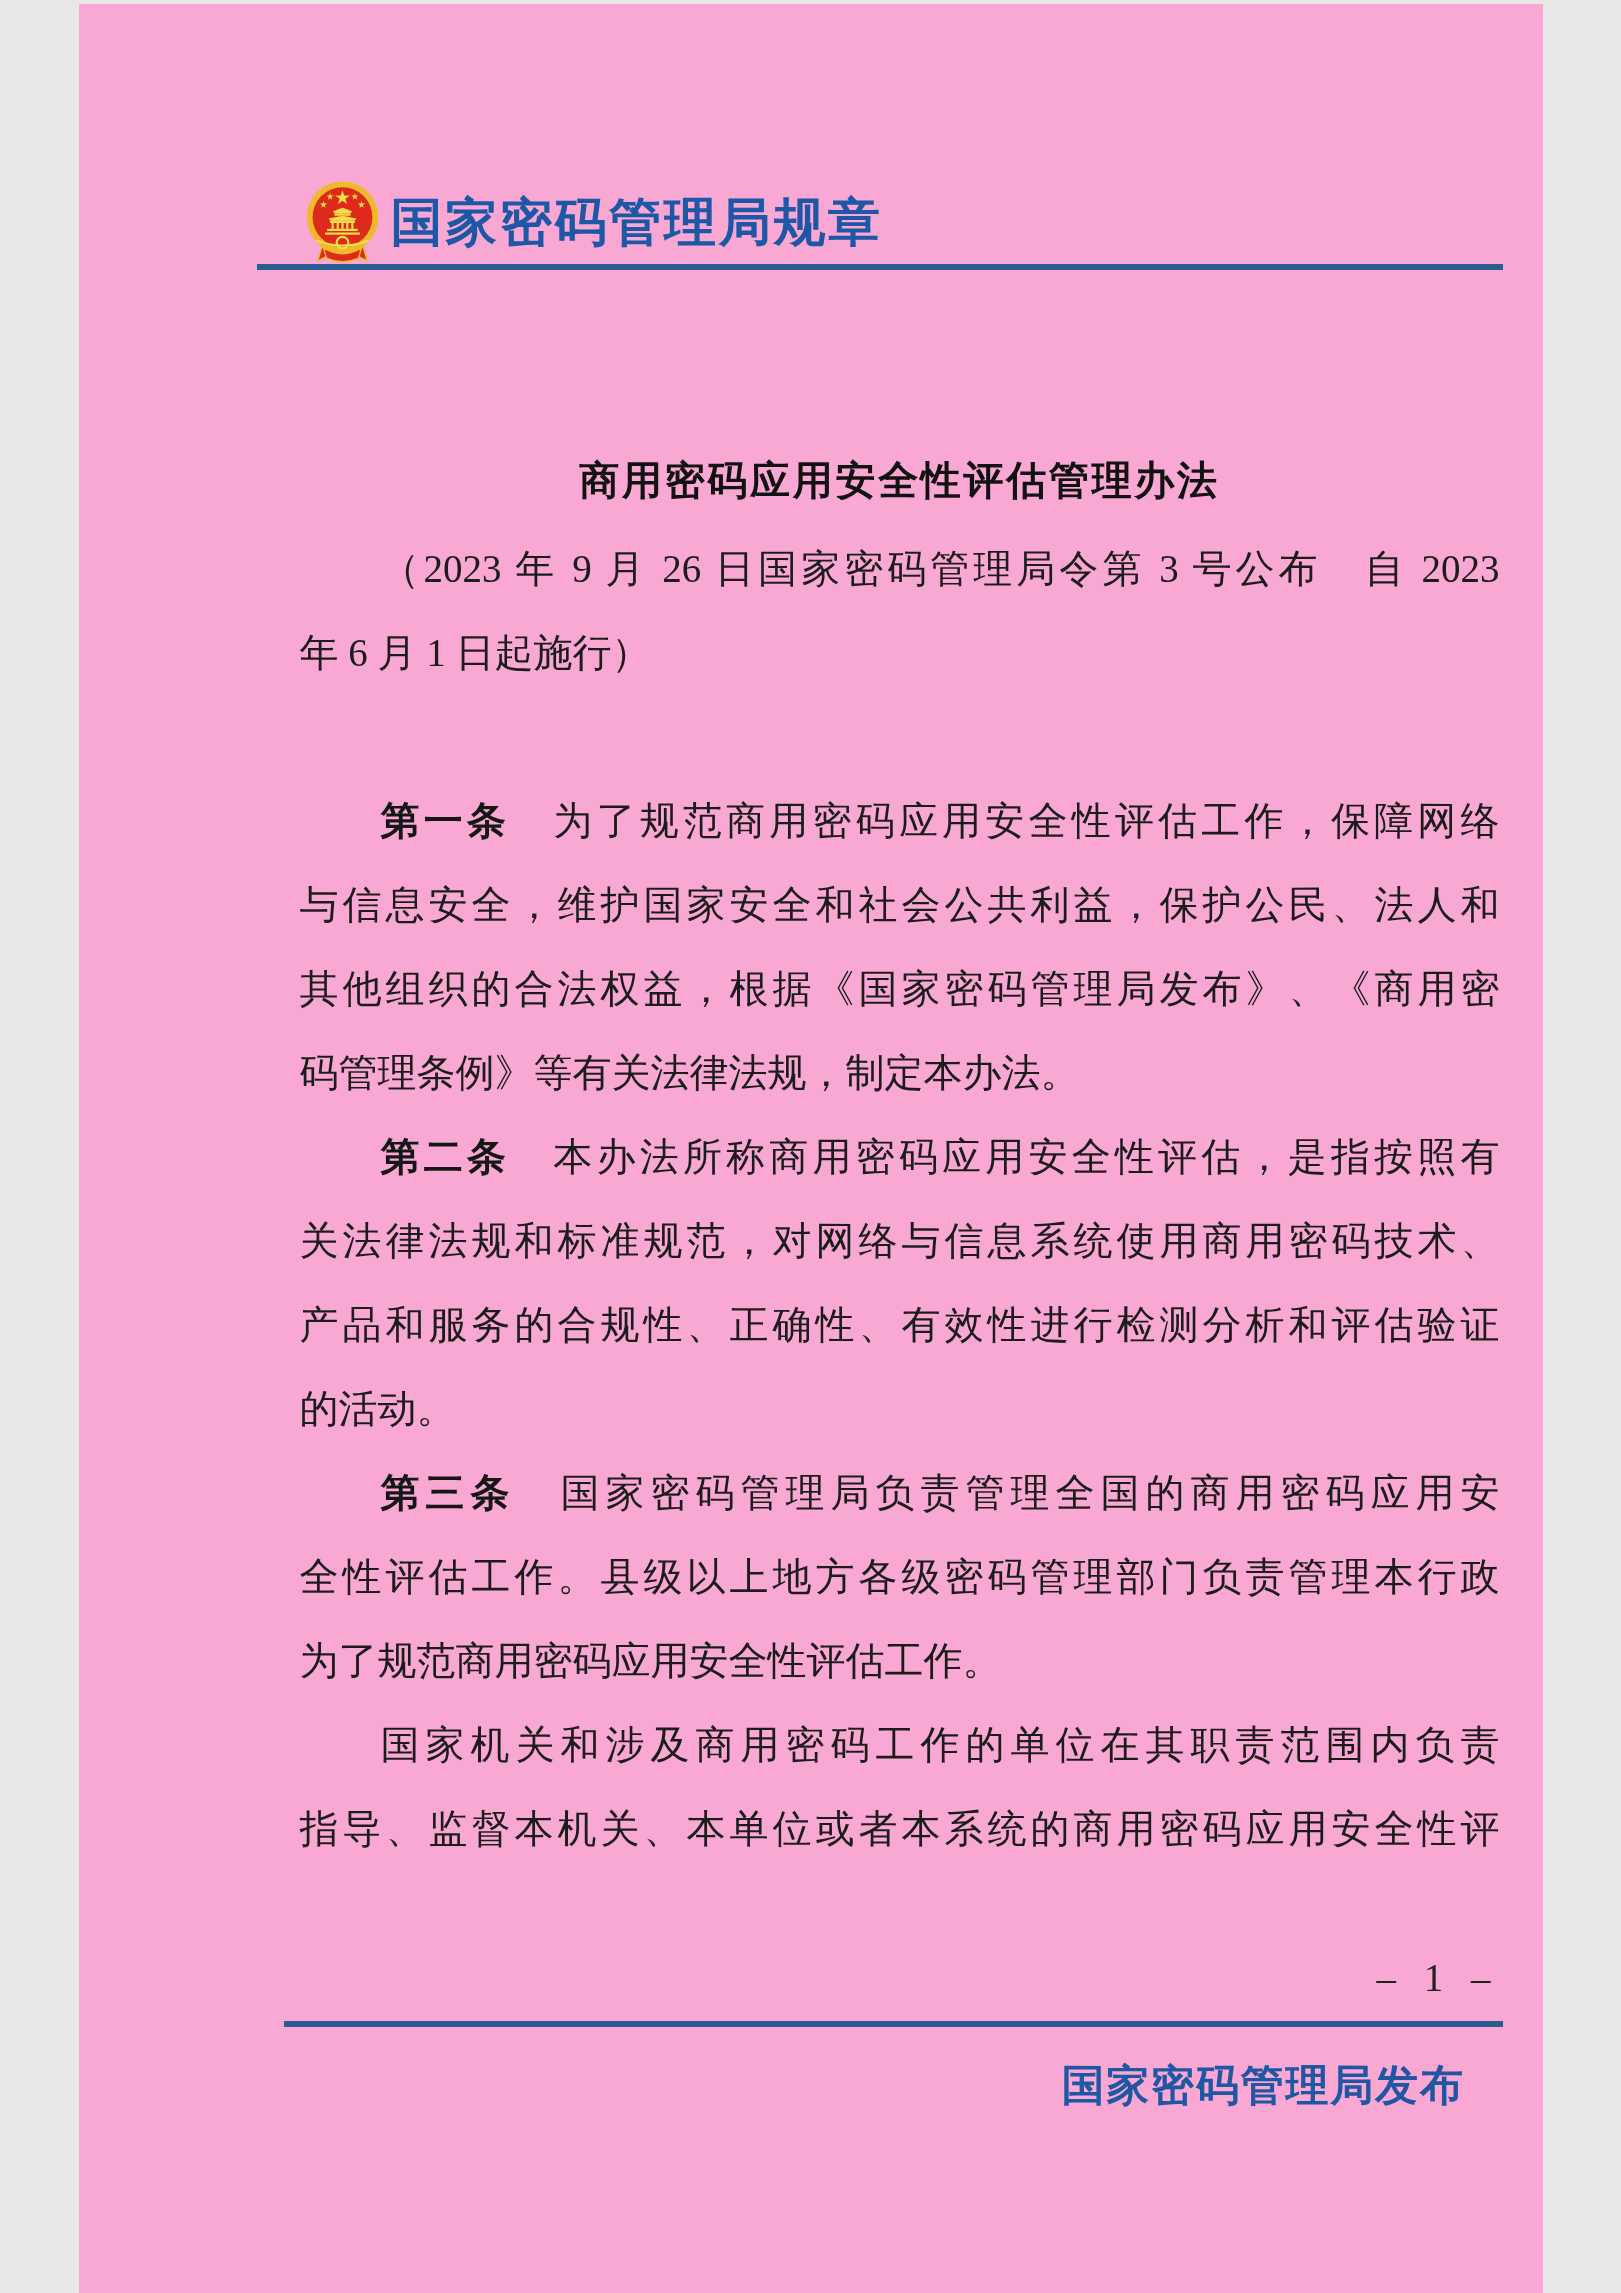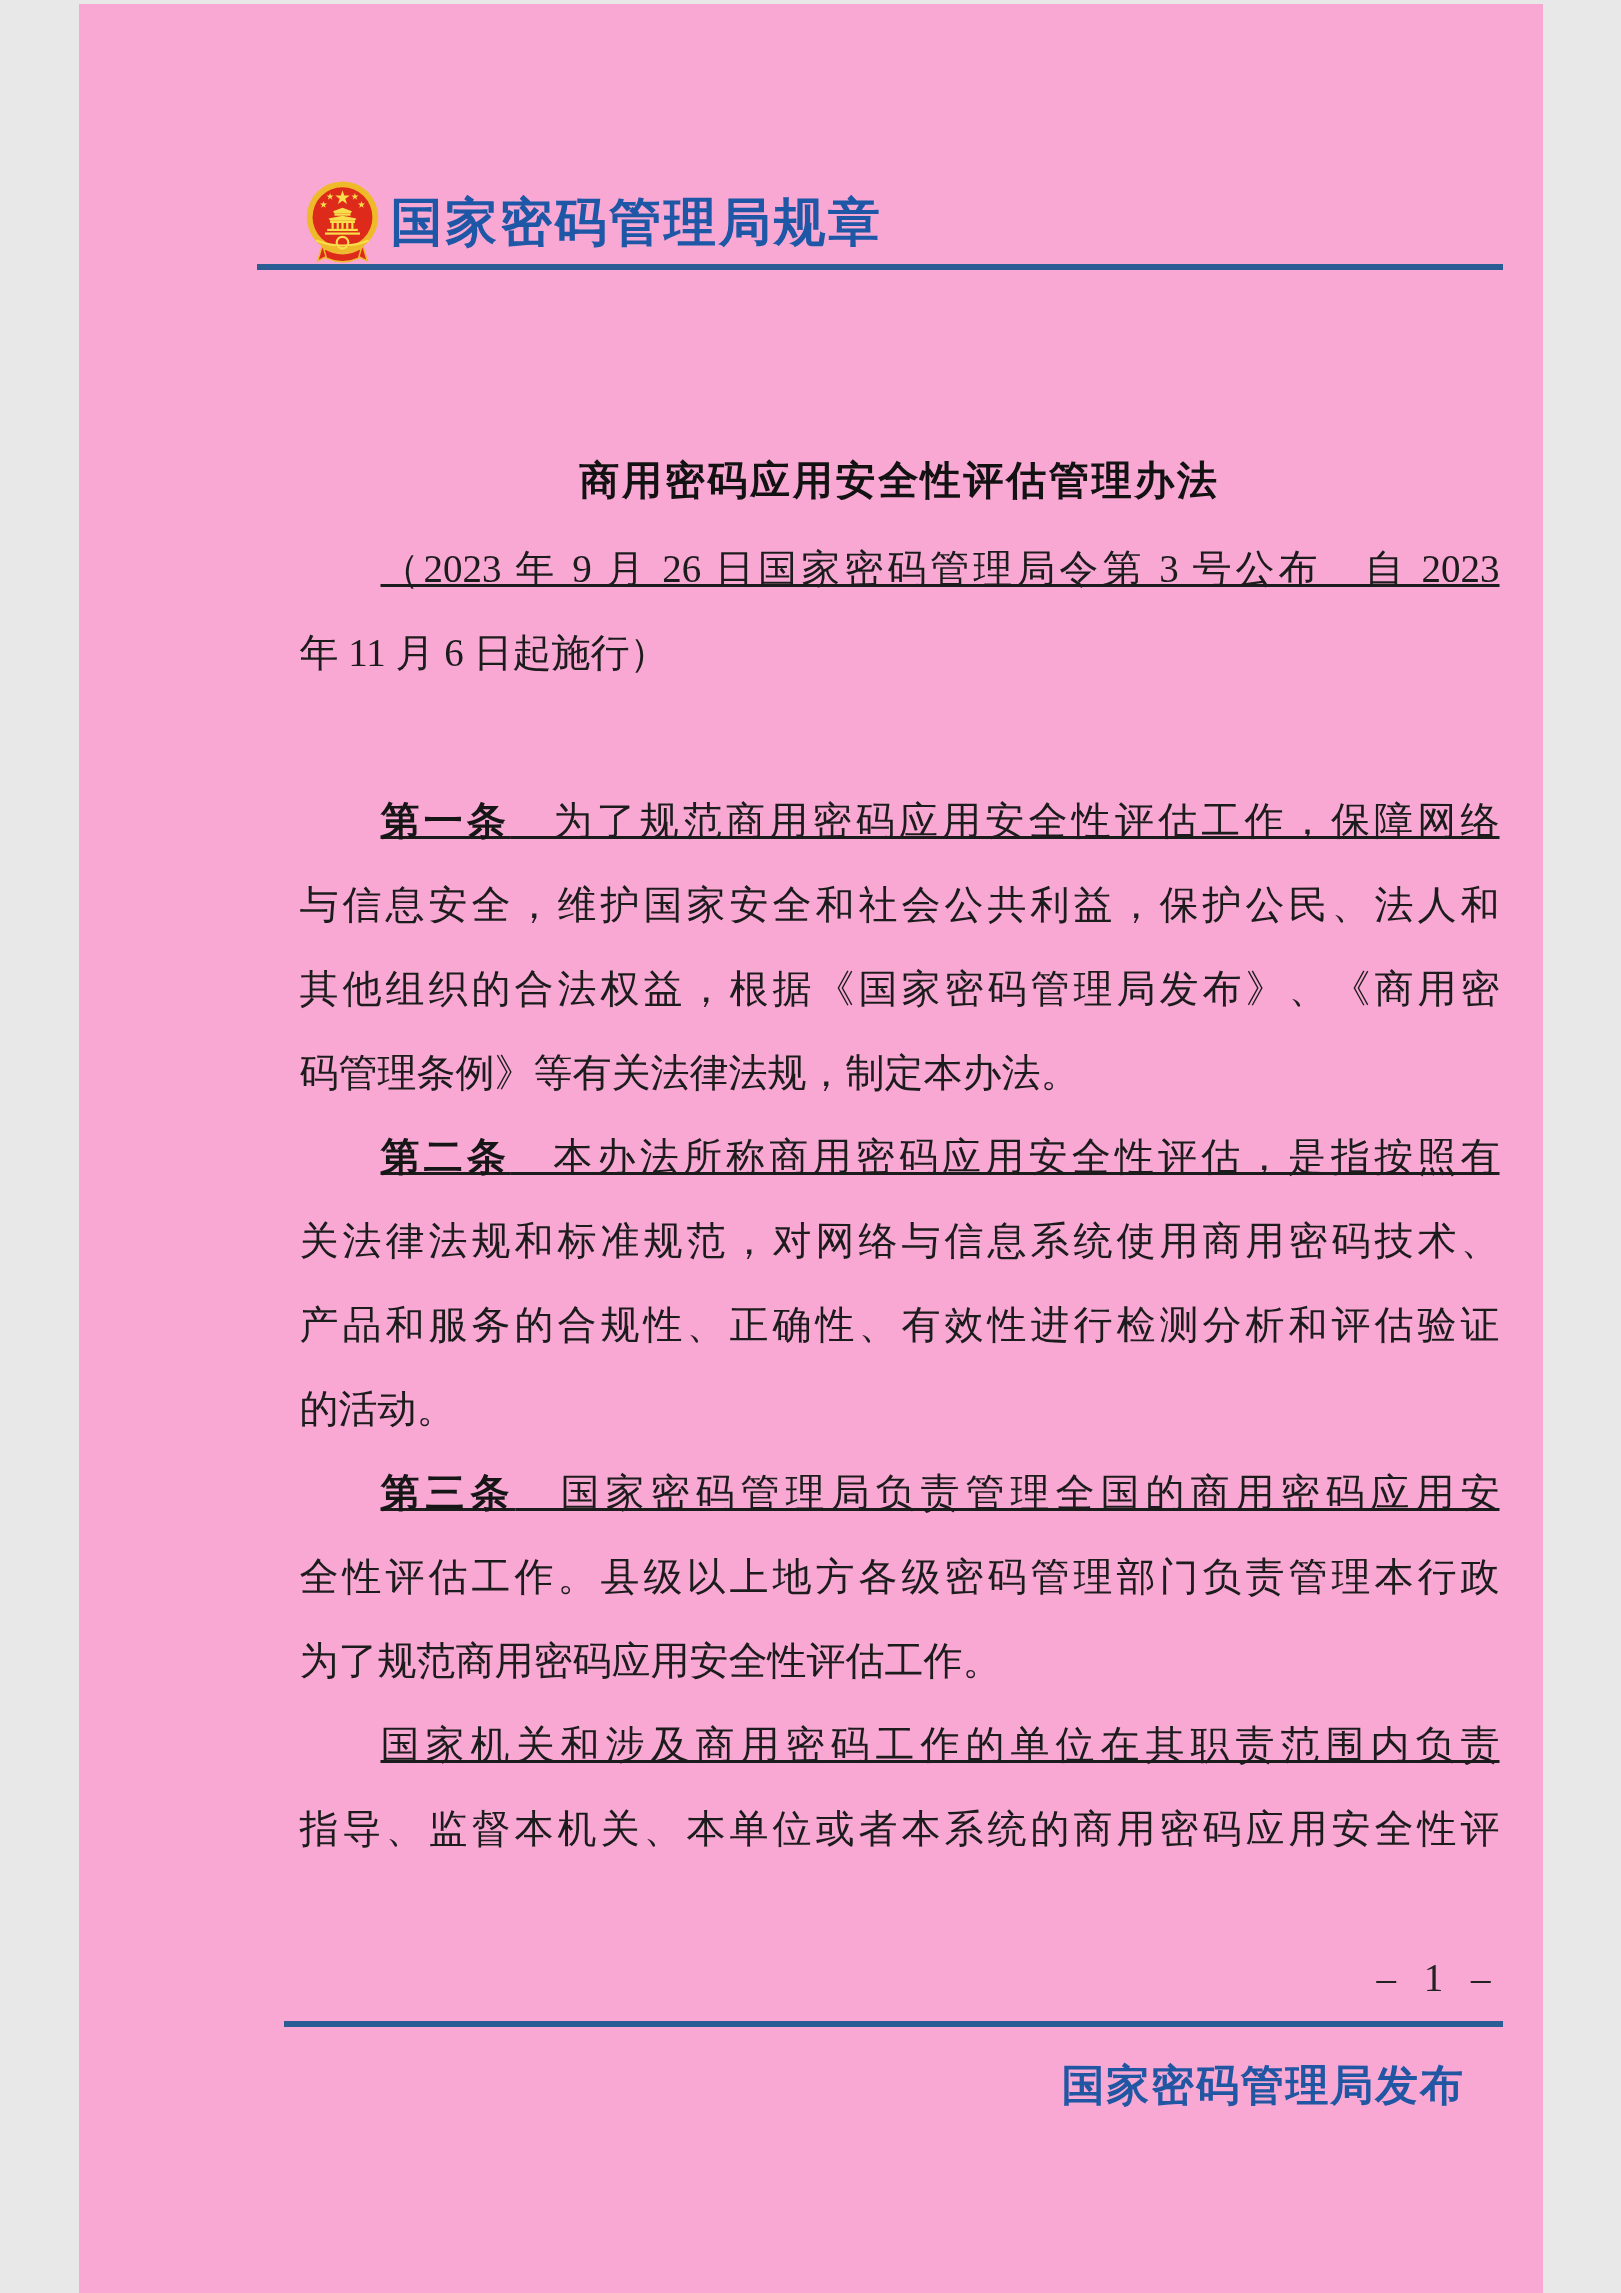--- a/index.html
+++ b/index.html
@@ -60,21 +60,21 @@
     line-height: 84px;
     height: 84px;
     text-align: justify;
     text-align-last: justify;
     white-space: nowrap;
     color: #1c1c1c;
   }
   .subtitle .line:last-child,
   .para .line:last-child { text-align-last: left; }
   .para.cont .line:last-child { text-align-last: justify; }
-  .first { text-indent: 81px; text-decoration: underline; }
+  .first { text-indent: 81px; }
   .lead {
     font-weight: bold;
     font-family: "Liberation Sans", "DejaVu Sans", sans-serif;
     color: #161616;
   }
 
   
   .page-number {
     position: absolute;
     left: 221px; top: 1951px;
@@ -136,21 +136,21 @@
     </g>
   </svg>
 
   <div class="hdr-title">国家密码管理局规章</div>
   <div class="hdr-rule"></div>
 
   <div class="content">
     <h1 class="doc-title">商用密码应用安全性评估管理办法</h1>
     <div class="subtitle">
         <div class="line first">（2023 年 9 月 26 日国家密码管理局令第 3 号公布　自 2023</div>
-        <div class="line">年 11 月 6 日起施行）</div>
+        <div class="line">年 6 月 1 日起施行）</div>
       </div>
     <div>
         <div class="para">
           <div class="line first"><span class="lead">第一条</span><span>　为了规范商用密码应用安全性评估工作，保障网络</span></div>
           <div class="line">与信息安全，维护国家安全和社会公共利益，保护公民、法人和</div>
           <div class="line">其他组织的合法权益，根据《国家密码管理局发布》、《商用密</div>
           <div class="line">码管理条例》等有关法律法规，制定本办法。</div>
         </div>
         <div class="para">
           <div class="line first"><span class="lead">第二条</span><span>　本办法所称商用密码应用安全性评估，是指按照有</span></div>

